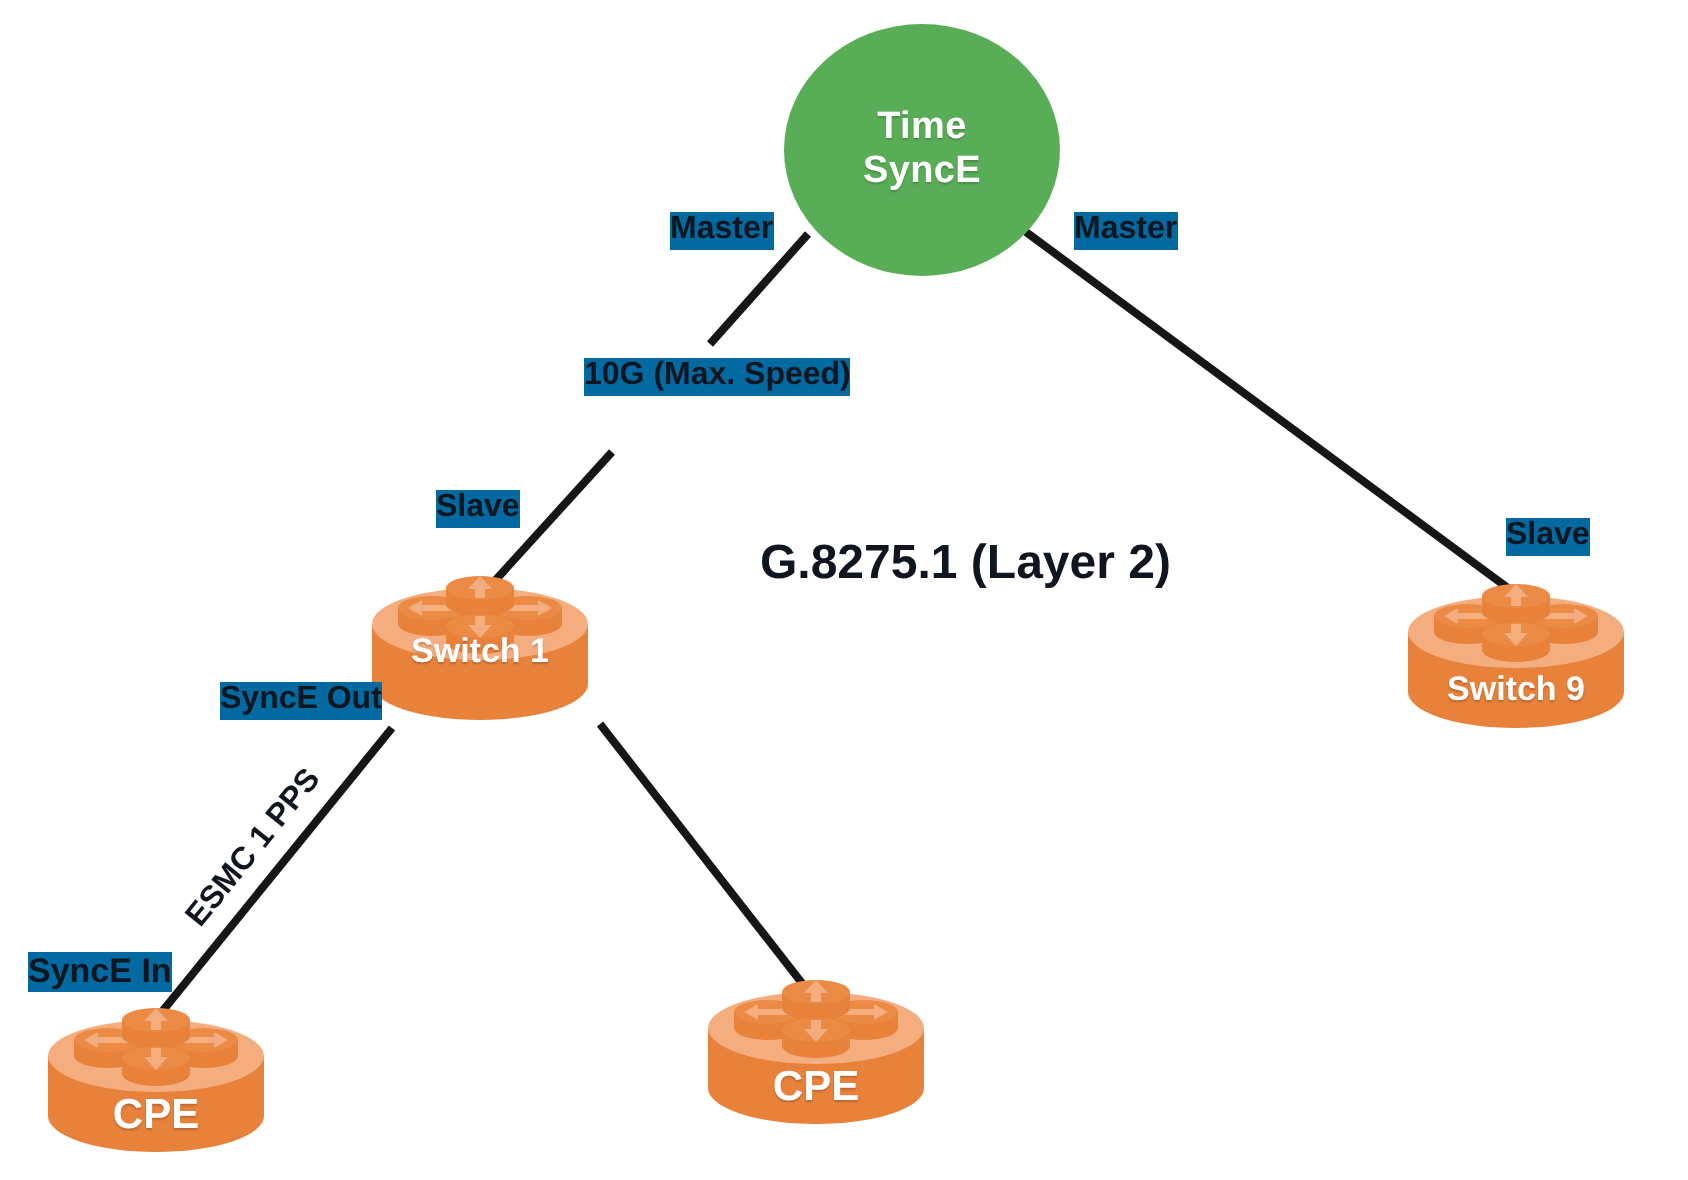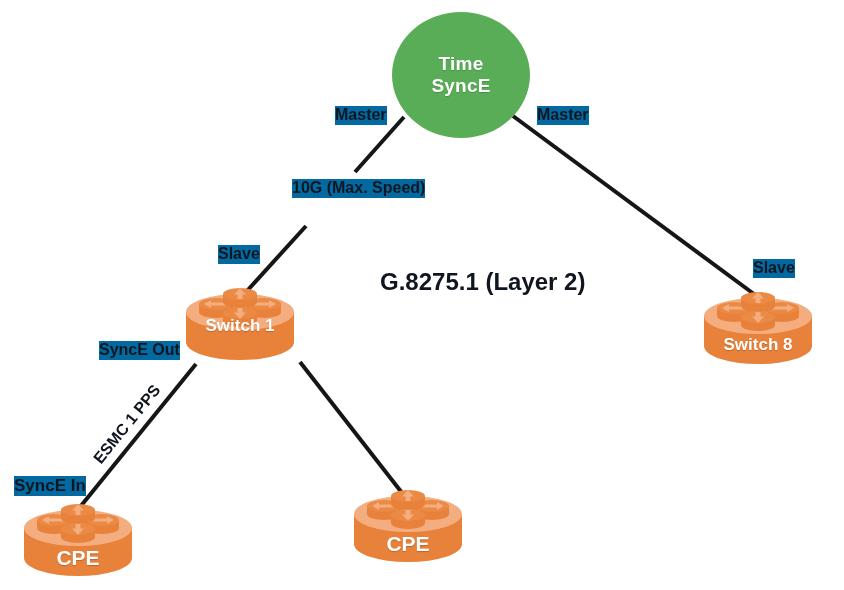--- a/index.html
+++ b/index.html
@@ -159,21 +159,21 @@
         <ellipse cx="64" cy="14" rx="17" ry="6" fill="#ea8a45"></ellipse>
         <path d="M64,8 L58,14.5 L61.5,14.5 L61.5,19 L66.5,19 L66.5,14.5 L70,14.5 Z" fill="#f4ad7e"></path>
       </g>
       <g>
         <path d="M47,33 L47,41 A17,6 0 0 0 81,41 L81,33 Z" fill="#e8813a"></path>
         <ellipse cx="64" cy="33" rx="17" ry="6" fill="#ea8a45"></ellipse>
         <path d="M64,39 L70,32.5 L66.5,32.5 L66.5,28 L61.5,28 L61.5,32.5 L58,32.5 Z" fill="#f4ad7e"></path>
       </g>
     </svg>
     <div class="dev-label" style="top:52px; font-size:17px;">
-      <div>Switch 8</div>
+      <div>Switch 9</div>
     </div>
   </div>
 
   <div class="node-device" style="left:14px; top:496px; width:128px; height:92px;">
     <svg width="128" height="92" viewBox="0 0 128 92" xmlns="http://www.w3.org/2000/svg">
       <path d="M10,32 L10,62 A54,18 0 0 0 118,62 L118,32 Z" fill="#e8813a"></path>
       <ellipse cx="64" cy="32" rx="54" ry="18" fill="#f4ad7e"></ellipse>
       <g>
         <path d="M23,24 L23,32 A17,6 0 0 0 57,32 L57,24 Z" fill="#e8813a"></path>
         <ellipse cx="40" cy="24" rx="17" ry="6" fill="#ea8a45"></ellipse>
@@ -236,19 +236,19 @@
 
   <div class="edge-label" style="left:292px; top:179px; font-size:16px;">10G (Max. Speed)</div>
 
 
   <div class="edge-label" style="left:218px; top:245px; font-size:16px;">Slave</div>
 
   <div class="edge-label" style="left:753px; top:259px; font-size:16px;">Slave</div>
 
   <div class="label-protocol" style="left:380px; top:244px; font-size:24px;margin-top:24px;">G.8275.1 (Layer 2)</div>
 
-  <div class="edge-label" style="left:99px; top:341px; font-size:16px;">SyncE Out</div>
+  <div class="edge-label" style="left:110px; top:341px; font-size:16px;">SyncE Out</div>
 
   <div class="edge-label" style="left:14px; top:476px; font-size:17px;">SyncE In</div>
 
   <div class="edge-label rot" style="left:90px; top:456px; font-size:16px; transform:rotate(-51deg);">ESMC 1 PPS</div>
 
 </div>
 
 </body></html>

